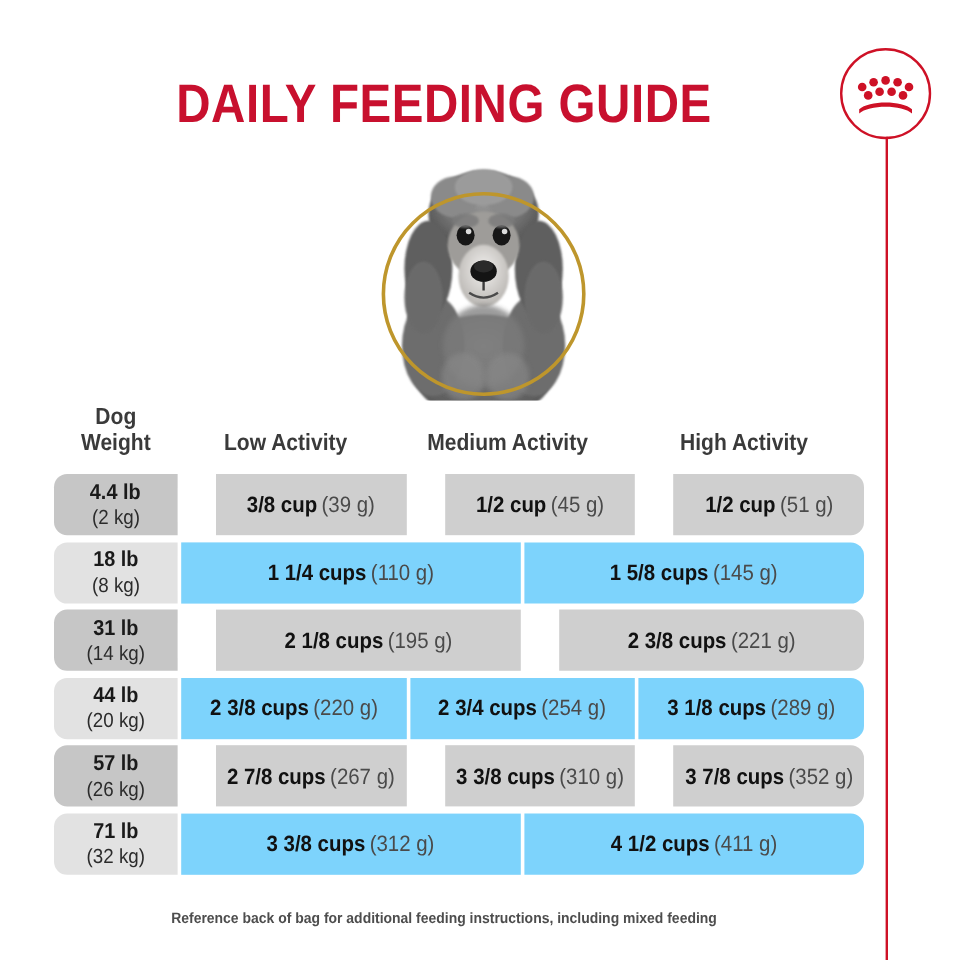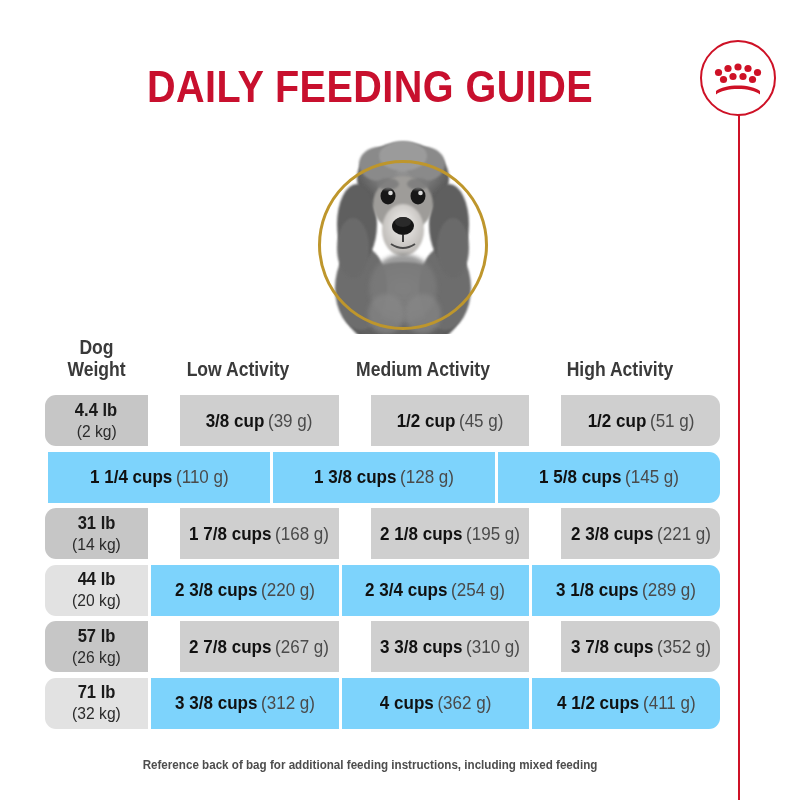--- a/index.html
+++ b/index.html
@@ -301,40 +301,38 @@
       </div>
       <div class="cell cell-data">
         <span class="amt"><span class="cups">1/2 cup</span><span class="grams">(45 g)</span></span>
       </div>
       <div class="cell cell-data">
         <span class="amt"><span class="cups">1/2 cup</span><span class="grams">(51 g)</span></span>
       </div>
     </div>
 
     <div class="row row-light">
+      <div class="cell cell-weight">
+        <span class="w-lb">18 lb</span>
+        <span class="w-kg">(8 kg)</span>
+      </div>
       <div class="cell cell-data">
         <span class="amt"><span class="cups">1 1/4 cups</span><span class="grams">(110 g)</span></span>
-      </div>
-      <div class="cell cell-data">
-        <span class="amt"><span class="cups">1 3/8 cups</span><span class="grams">(128 g)</span></span>
       </div>
       <div class="cell cell-data">
         <span class="amt"><span class="cups">1 5/8 cups</span><span class="grams">(145 g)</span></span>
       </div>
     </div>
 
     <div class="row row-dark">
       <div class="cell cell-weight">
         <span class="w-lb">31 lb</span>
         <span class="w-kg">(14 kg)</span>
       </div>
       <div class="cell cell-data">
-        <span class="amt"><span class="cups">1 7/8 cups</span><span class="grams">(168 g)</span></span>
-      </div>
-      <div class="cell cell-data">
         <span class="amt"><span class="cups">2 1/8 cups</span><span class="grams">(195 g)</span></span>
       </div>
       <div class="cell cell-data">
         <span class="amt"><span class="cups">2 3/8 cups</span><span class="grams">(221 g)</span></span>
       </div>
     </div>
 
     <div class="row row-light">
       <div class="cell cell-weight">
         <span class="w-lb">44 lb</span>
@@ -369,23 +367,20 @@
 
     <div class="row row-light">
       <div class="cell cell-weight">
         <span class="w-lb">71 lb</span>
         <span class="w-kg">(32 kg)</span>
       </div>
       <div class="cell cell-data">
         <span class="amt"><span class="cups">3 3/8 cups</span><span class="grams">(312 g)</span></span>
       </div>
       <div class="cell cell-data">
-        <span class="amt"><span class="cups">4 cups</span><span class="grams">(362 g)</span></span>
-      </div>
-      <div class="cell cell-data">
         <span class="amt"><span class="cups">4 1/2 cups</span><span class="grams">(411 g)</span></span>
       </div>
     </div>
 
   </div>
 
   <div class="footnote">Reference back of bag for additional feeding instructions, including mixed feeding</div>
 
 </div>
 

